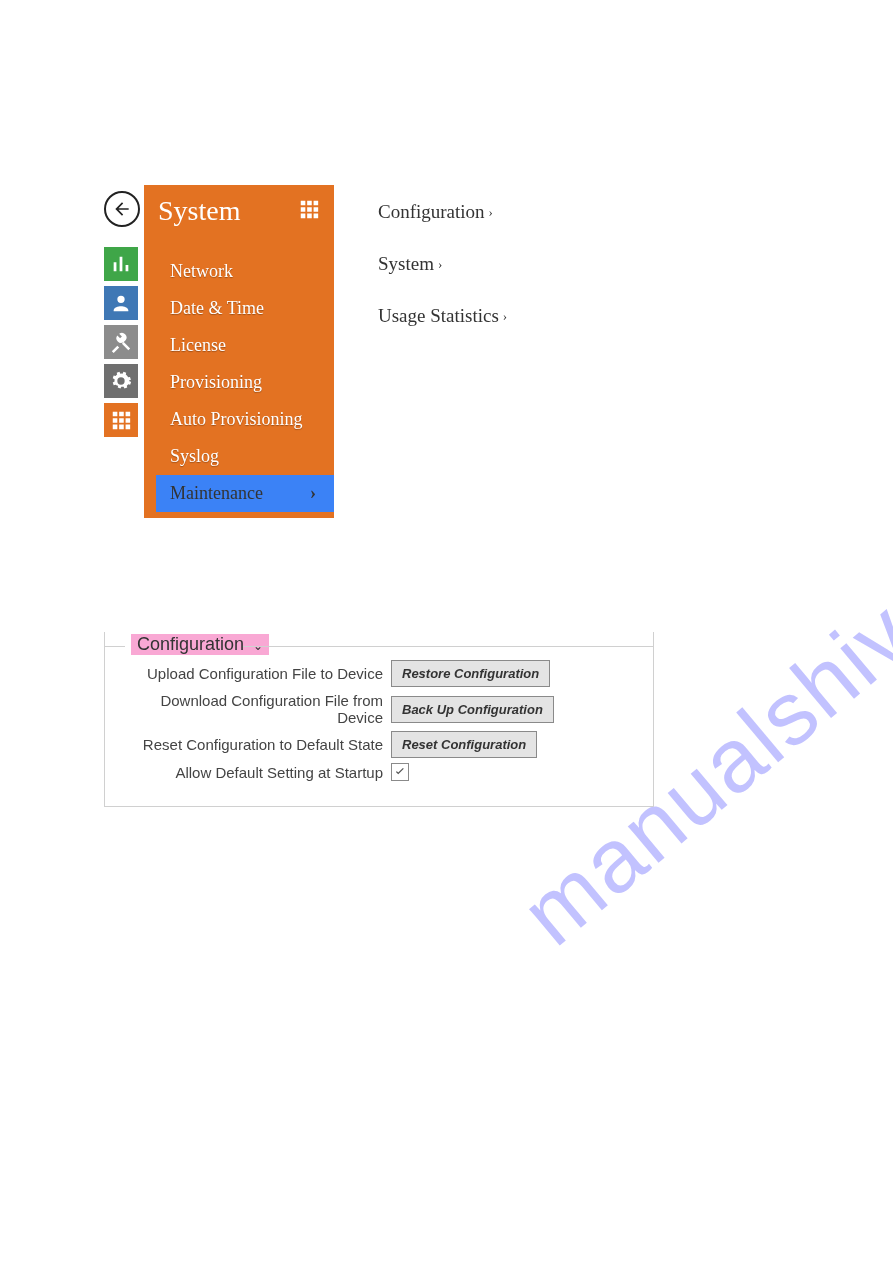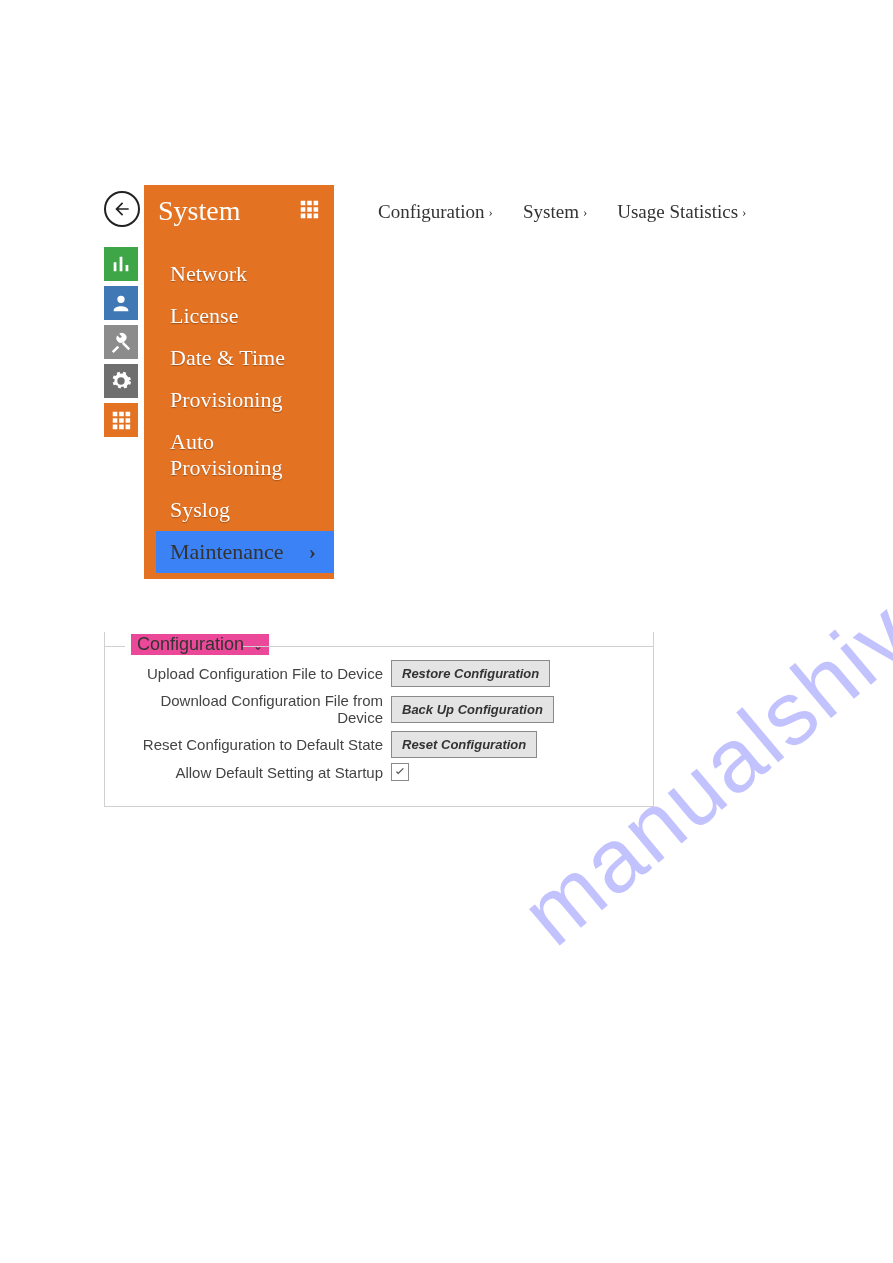--- a/index.html
+++ b/index.html
@@ -72,21 +72,21 @@
     padding: 10px 14px 26px 14px;
   }
   .sidebar-head .title {
     font-size: 28px;
     font-weight: 300;
   }
   .sidebar-head svg { width: 22px; height: 22px; fill: #fff; }
 
   .menu-item {
     padding: 8px 4px 8px 26px;
-    font-size: 22px;
+    font-size: 18px;
     font-weight: 300;
     cursor: pointer;
     text-shadow: 0 1px 1px rgba(0,0,0,0.3);
   }
   .menu-item.active {
     background: #3b82f6;
     color: #333;
     text-shadow: none;
     margin-left: 12px;
     padding-left: 14px;
@@ -94,21 +94,21 @@
     justify-content: space-between;
     align-items: center;
     padding-right: 18px;
   }
   .menu-item.active .chev { color:#333; font-weight: bold; }
 
   .right-links {
     margin-left: 44px;
     padding-top: 16px;
     display: flex;
-    flex-direction: row;
+    flex-direction: column;
     gap: 30px;
   }
   .right-links .link {
     font-size: 19px;
     color: #333;
     cursor: pointer;
     font-weight: 400;
   }
   .right-links .link .chev {
     font-size: 13px;
@@ -137,21 +137,21 @@
     content: "";
     position: absolute;
     top: 14px; right: 0;
     left: 138px;
     border-top: 1px solid #d0d0d0;
   }
   .config-panel .legend {
     position: absolute;
     top: 2px;
     left: 26px;
-    background: #ec4899;
+    background: #f9a8d4;
     padding: 0 6px;
     font-size: 18px;
     color: #333;
     cursor: pointer;
   }
   .config-panel .legend .chev { font-size: 12px; margin-left: 4px; }
 
   .cfg-row {
     display: flex;
     align-items: center;
@@ -216,24 +216,24 @@
           <svg viewBox="0 0 24 24">
               <path d="M3 3h5v5H3zM10 3h5v5h-5zM17 3h5v5h-5zM3 10h5v5H3zM10 10h5v5h-5zM17 10h5v5h-5zM3 17h5v5H3zM10 17h5v5h-5zM17 17h5v5h-5z"></path>
             </svg>
         </span>
       </div>
 
       <div class="menu-item">
         <span>Network</span>
       </div>
       <div class="menu-item">
+        <span>Date &amp; Time</span>
+      </div>
+      <div class="menu-item">
         <span>License</span>
-      </div>
-      <div class="menu-item">
-        <span>Date &amp; Time</span>
       </div>
       <div class="menu-item">
         <span>Provisioning</span>
       </div>
       <div class="menu-item">
         <span>Auto Provisioning</span>
       </div>
       <div class="menu-item">
         <span>Syslog</span>
       </div>

